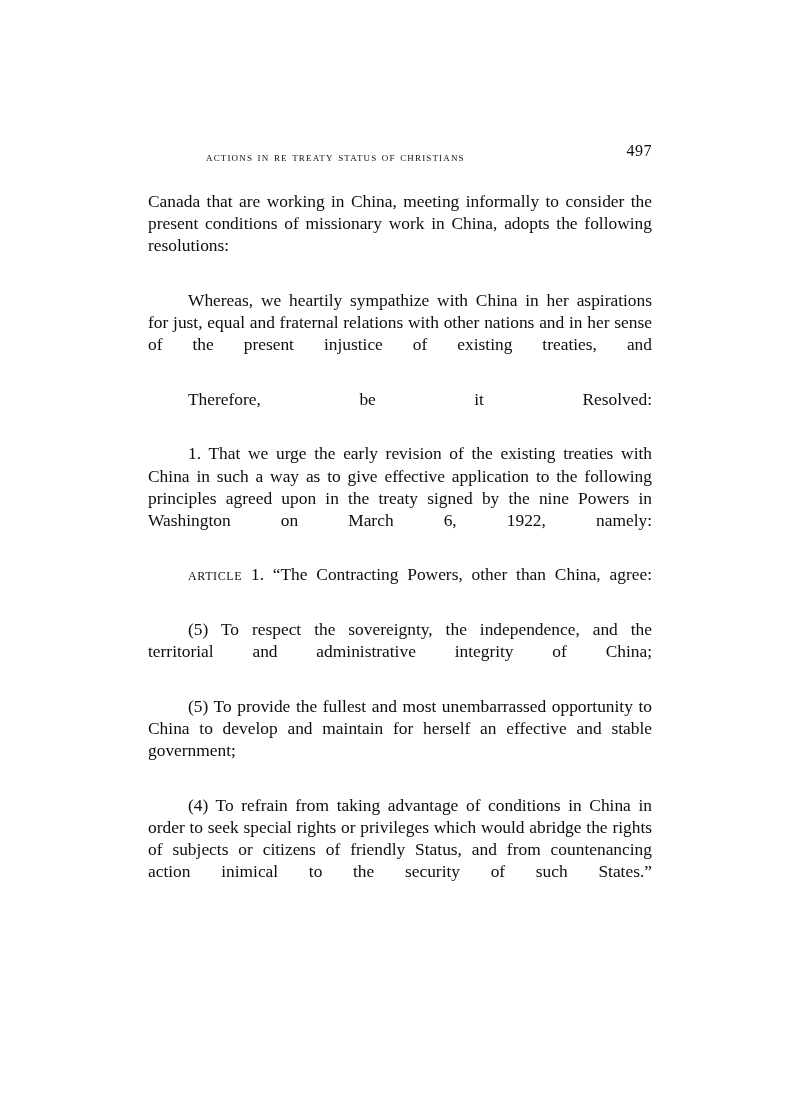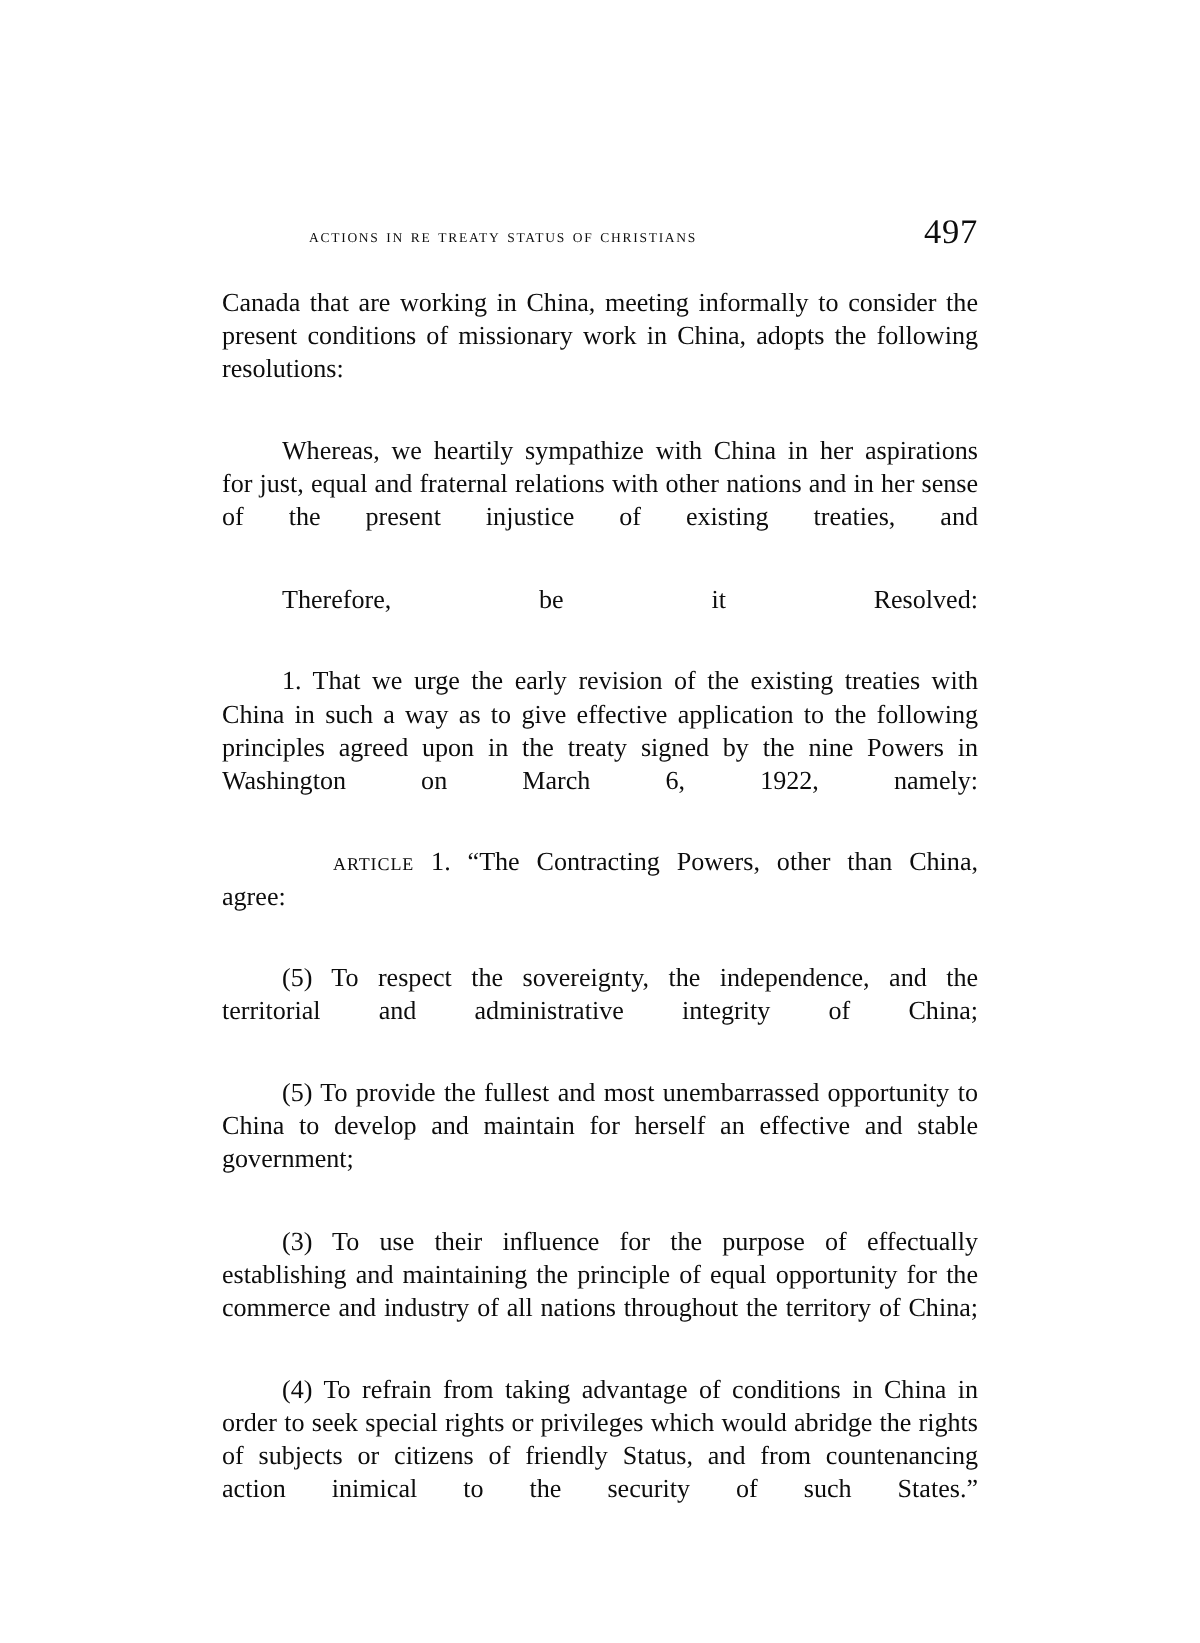--- a/index.html
+++ b/index.html
@@ -42,21 +42,21 @@
     font-variant: small-caps;
     text-transform: lowercase;
     letter-spacing: 1.15px;
     white-space: nowrap;
     margin-left: 58px;
   }
   .head-folio {
     position: absolute;
     right: 0;
     top: -4px;
-    font-size: 23px;
+    font-size: 16px;
     letter-spacing: 0.5px;
   }
 
   
   .text-block {
     position: absolute;
     left: 148px;
     top: 190px;
     width: 504px;
   }
@@ -83,38 +83,36 @@
   p.para::after {
     content: "";
     display: inline-block;
     width: 100%;
   }
 
   .smallcaps {
     font-variant: small-caps;
     text-transform: lowercase;
     letter-spacing: 0.6px;
-    margin-left: 34px;
   }
 </style>
 </head>
 <body>
 
 <div class="page">
 
   <div class="running-head">
     <span class="head-title">ACTIONS IN RE TREATY STATUS OF CHRISTIANS</span>
     <span class="head-folio">497</span>
   </div>
 
   <div class="text-block" id="text-block">
       <p class="para no-indent">Canada that are working in China, meeting informally to consider the present conditions of missionary work in China, adopts the following resolutions:</p>
       <p class="para">Whereas, we heartily sympathize with China in her aspirations for just, equal and fraternal relations with other nations and in her sense of the present injustice of existing treaties, and</p>
       <p class="para">Therefore, be it Resolved:</p>
       <p class="para">1.   That we urge the early revision of the existing treaties with China in such a way as to give effective application to the following principles agreed upon in the treaty signed by the nine Powers in Washington on March 6, 1922, namely:</p>
       <p class="para"><span class="smallcaps">Article</span> 1.   “The Contracting Powers, other than China, agree:</p>
       <p class="para">(5) To respect the sovereignty, the independence, and the territorial and administrative integrity of China;</p>
       <p class="para">(5) To provide the fullest and most unembarrassed opportunity to China to develop and maintain for herself an effective and stable government;</p>
-      <p class="para">(3) To use their influence for the purpose of effectually establishing and maintaining the principle of equal opportunity for the commerce and industry of all nations throughout the territory of China;</p>
       <p class="para">(4) To refrain from taking advantage of conditions in China in order to seek special rights or privileges which would abridge the rights of subjects or citizens of friendly Status, and from countenancing action inimical to the security of such States.”</p>
     </div>
 
 </div>
 
 </body></html>

